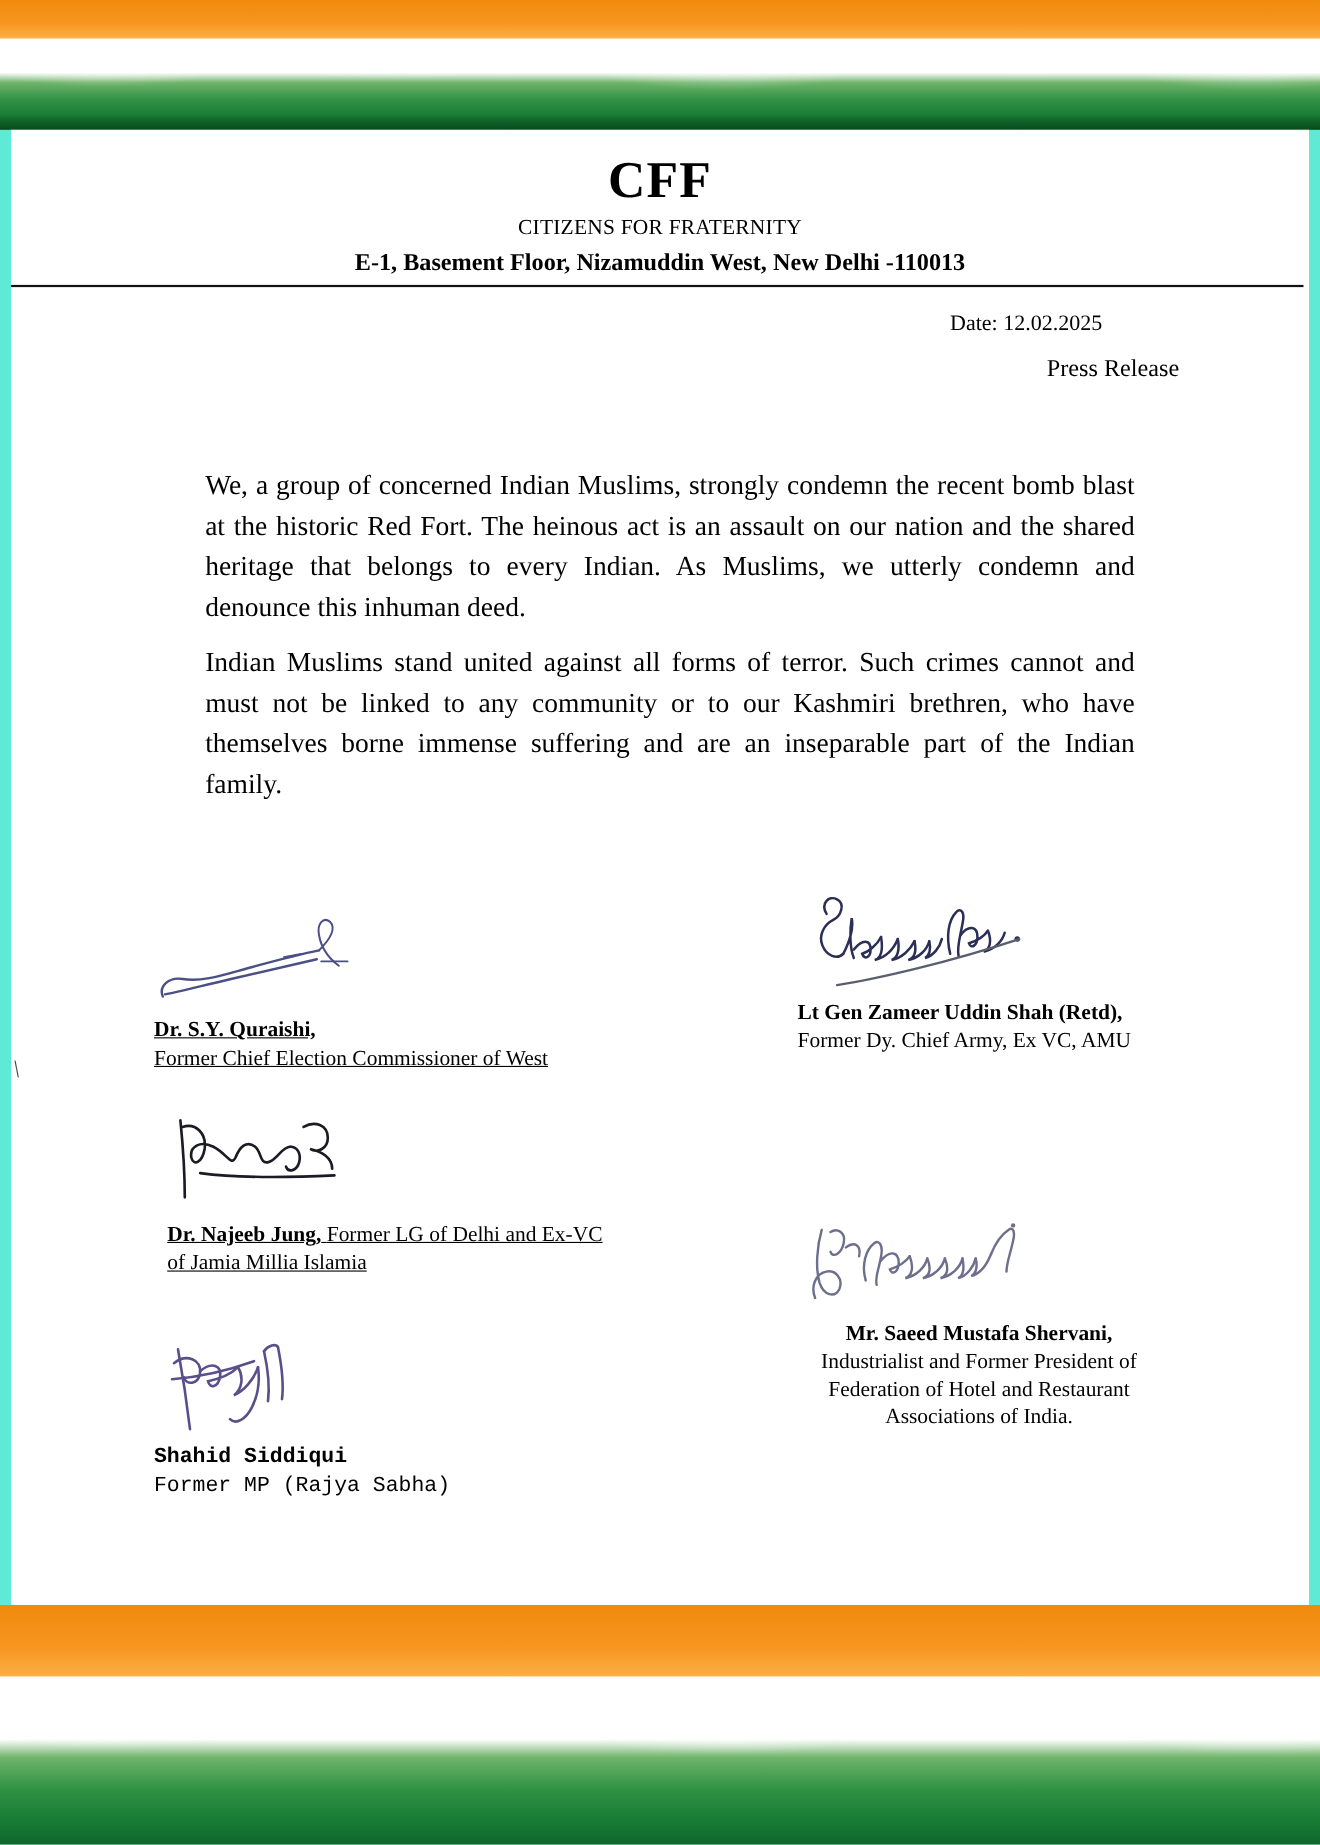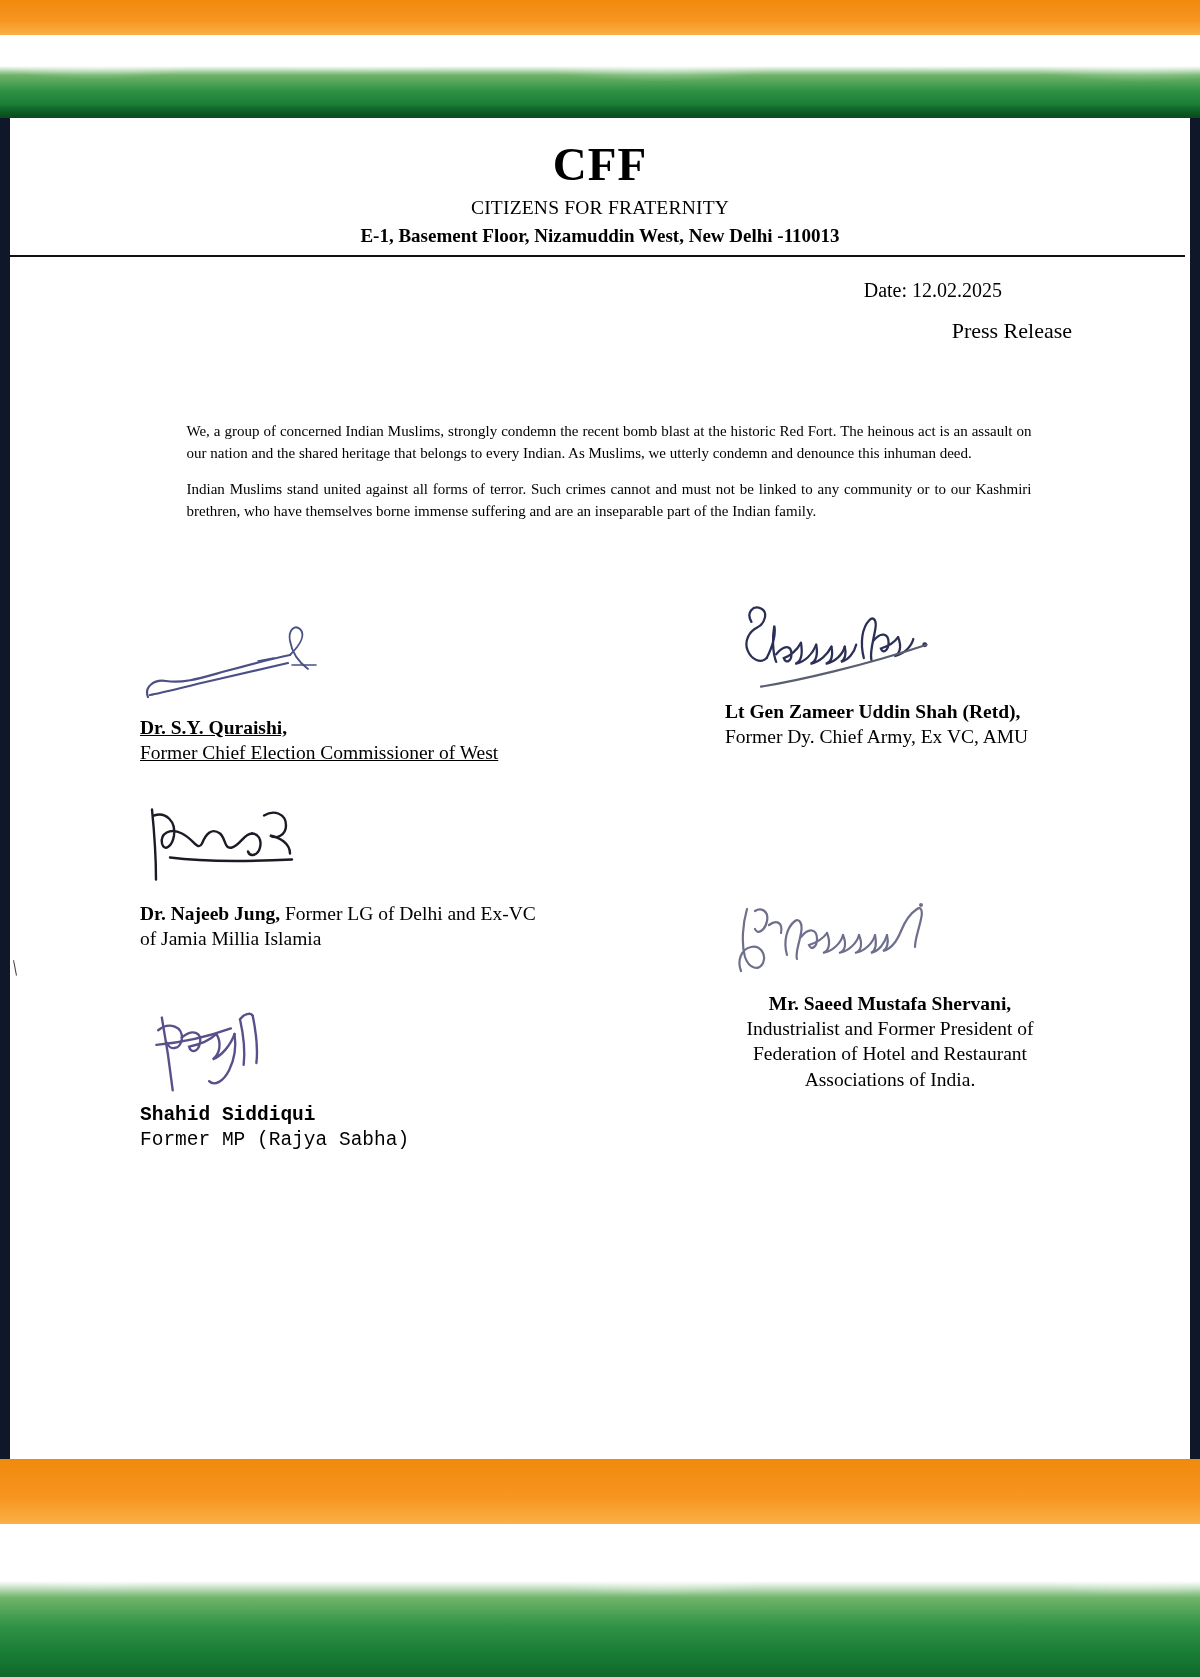--- a/index.html
+++ b/index.html
@@ -9,21 +9,21 @@
     background: #c9c9c9;
   }
   body {
     font-family: "Liberation Serif", "DejaVu Serif", serif;
   }
 
   .page {
     position: relative;
     width: 1200px;
     height: 1677px;
-    background: #0f172a;
+    background: #5eead4;
     overflow: hidden;
   }
 
   
   .flag-band {
     position: absolute;
     left: 0;
     width: 1200px;
     overflow: hidden;
   }
@@ -95,21 +95,21 @@
     line-height: 1.05;
   }
   .org-name {
     font-size: 19.5px;
     font-weight: normal;
     letter-spacing: .2px;
     margin-top: 8px;
     color: #000;
   }
   .org-address {
-    font-size: 19px;
+    font-size: 22px;
     font-weight: bold;
     margin-top: 6px;
     color: #000;
   }
   .rule {
     margin: 8px 0 0 0;
     border: 0;
     border-top: 2px solid #111;
     width: 1175px;
   }
@@ -135,21 +135,21 @@
     color: #000;
   }
 
   .paragraphs {
     margin: 76px auto 0 auto;
     width: 845px;
     padding-left: 18px;
   }
   .para {
     text-align: justify;
-    font-size: 15px;
+    font-size: 25px;
     line-height: 1.47;
     color: #000;
     margin: 0 0 14px 0;
   }
 
   
   .signatures {
     position: relative;
     margin-top: 92px;
     height: 640px;
@@ -231,21 +231,21 @@
                 <path d="M118 46 L134 43" stroke-width="1.4"></path>
               </g>
             </svg>
             <div class="sig-caption">
               <span class="nm">Dr. S.Y. Quraishi,</span>
               <br>
               <span>Former Chief Election Commissioner of West</span>
             </div>
           </div>
 
-          <div class="sig-block" style="top:186px;left:0;width:400px;">
+          <div class="sig-block" style="top:186px;left:12px;width:400px;text-decoration:underline;">
             <svg class="sig-ink" width="210" height="95" viewBox="0 0 210 95">
               <g fill="none" stroke="#1b1b26" stroke-width="2.4" stroke-linecap="round">
                 <path d="M12 6 C14 26 16 48 16 76"></path>
                 <path d="M14 12 C26 8 36 18 34 32 C32 44 24 48 22 40 C20 30 30 24 42 30 C54 36 58 48 62 40 C66 30 72 24 80 30 C86 35 84 46 92 44 C100 42 104 30 112 30"></path>
                 <path d="M112 30 C118 30 122 36 120 44 C118 52 110 54 108 48"></path>
                 <path d="M124 12 C134 6 146 10 146 22 C146 32 136 36 130 32 C140 34 150 40 150 50"></path>
                 <path d="M30 54 C60 58 110 58 152 56"></path>
               </g>
             </svg>
             <div class="sig-caption">

